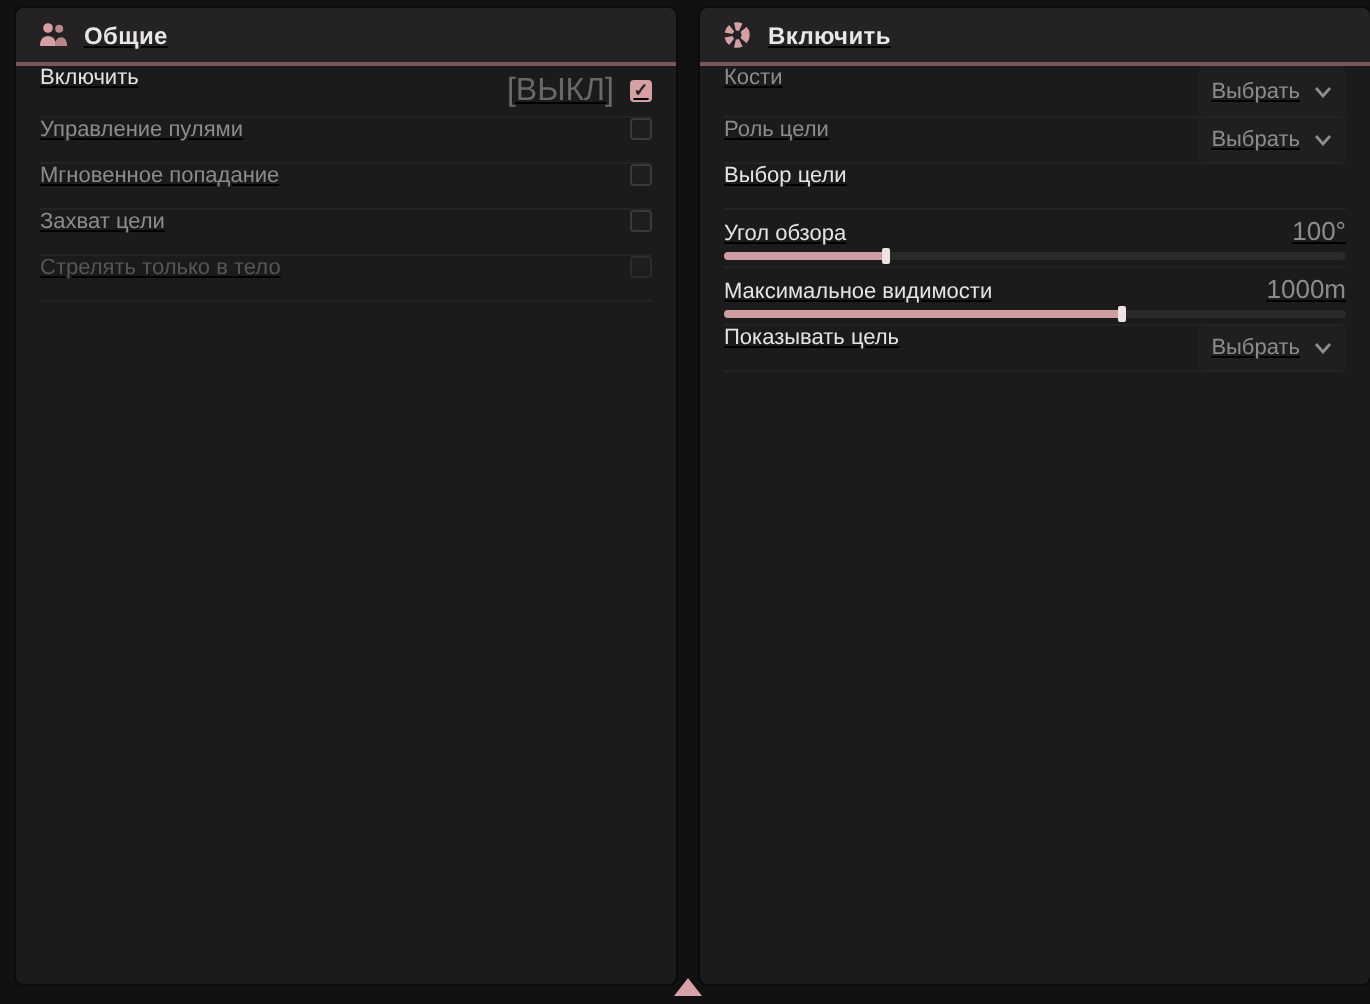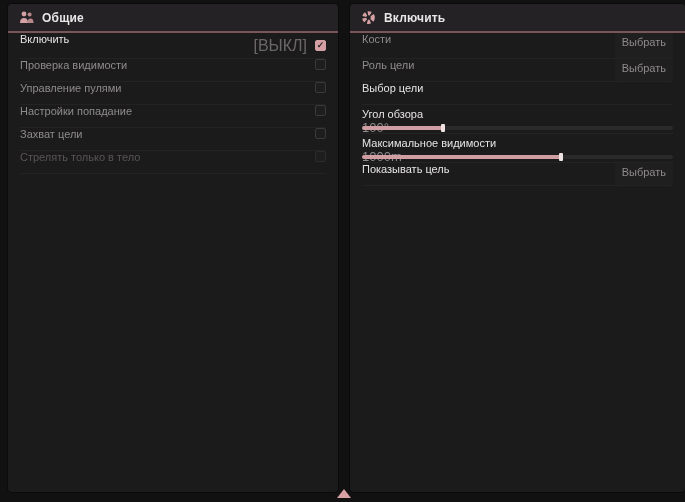--- a/index.html
+++ b/index.html
@@ -1,20 +1,20 @@
 <!DOCTYPE html>
 <html><head>
 <meta charset="utf-8">
 <style>
   * { margin:0; padding:0; box-sizing:border-box; }
   html,body { width:685px; height:502px; background:#121112; overflow:hidden;
               font-family:"Liberation Sans", sans-serif; }
   .panel { position:absolute; top:4px; height:488px; background:#1c1b1c;
            border-radius:4px; overflow:hidden;
-           box-shadow:0 0 0 1px rgba(0,0,0,0.35); }
+           box-shadow:0 0 0 1px rgba(0,0,0,0.35);text-decoration:underline; }
   .panel.left  { left:8px;   width:330px; }
   .panel.right { left:350px; width:335px; }
 
   .panel-header { height:27px; display:flex; align-items:center; gap:8px;
                   padding:0 11px; background:#242224; }
   .panel-title  { color:#e9e6e7; font-size:12px; font-weight:bold; letter-spacing:.2px; }
   .hdr-icon { width:15px; height:15px; display:flex; align-items:center; justify-content:center; }
   .hdr-icon svg { display:block; }
   .divider { height:2px; background:#7a555a; }
 
@@ -31,27 +31,27 @@
 
   .checkbox { width:11px; height:11px; border-radius:2px;
               border:1px solid #3b3a3b; background:#1f1e1f;
               display:flex; align-items:center; justify-content:center; }
   .checkbox.checked { background:#d4a0a4; border-color:#d4a0a4; }
   .checkbox.checked::after { content:"✓"; font-size:9px; color:#2b2224;
                              font-weight:bold; line-height:1; }
   .checkbox.faint { border-color:#2d2c2d; }
 
   .dropdown { display:flex; align-items:center; gap:7px; padding:3px 7px;
-              background:rgba(255,255,255,0.02); border-radius:3px; cursor:pointer;flex-direction:column; }
+              background:rgba(255,255,255,0.02); border-radius:3px; cursor:pointer; }
   .dropdown .dd-value { font-size:11px; color:#8f8b8d; }
   .chevron { width:9px; height:6px; display:block; }
 
   .slider-row { display:block; height:29px; border-bottom:1px solid rgba(255,255,255,0.035);
                 margin:0 12px; padding-top:3px; }
-  .slider-top { display:flex; align-items:flex-start; justify-content:space-between; height:15px;flex-direction:column; }
+  .slider-top { display:flex; align-items:flex-end; justify-content:space-between; height:15px; }
   .slider-value { font-size:13px; color:#8f8b8d; }
   .slider-track { position:relative; height:4px; margin-top:3px; background:#2b2a2b;
                   border-radius:2px; cursor:pointer; }
   .slider-fill  { position:absolute; left:0; top:0; height:4px; background:#cf9da2;
                   border-radius:2px; }
   .slider-handle { position:absolute; right:-2px; top:-2px; width:4px; height:8px;
                    background:#efe2e3; border-radius:1px; }
 
   .resize-triangle { position:absolute; left:337px; top:489px; width:0; height:0;
                      border-left:7px solid transparent; border-right:7px solid transparent;
@@ -76,32 +76,28 @@
   <div class="rows">
 
     <div class="row">
       <span class="lbl bright">Включить</span>
       <span class="right-side">
         <span class="keybind">[ВЫКЛ]</span>
         <span class="checkbox checked"></span>
       </span>
     </div>
 
-    <div class="row">
-      <span class="lbl">Проверка видимости</span>
-      <span class="checkbox"></span>
-    </div>
 
     <div class="row">
       <span class="lbl">Управление пулями</span>
       <span class="checkbox"></span>
     </div>
 
     <div class="row">
-      <span class="lbl">Настройки попадание</span>
+      <span class="lbl">Мгновенное попадание</span>
       <span class="checkbox"></span>
     </div>
 
     <div class="row">
       <span class="lbl">Захват цели</span>
       <span class="checkbox"></span>
     </div>
 
     <div class="row">
       <span class="lbl dim">Стрелять только в тело</span>

